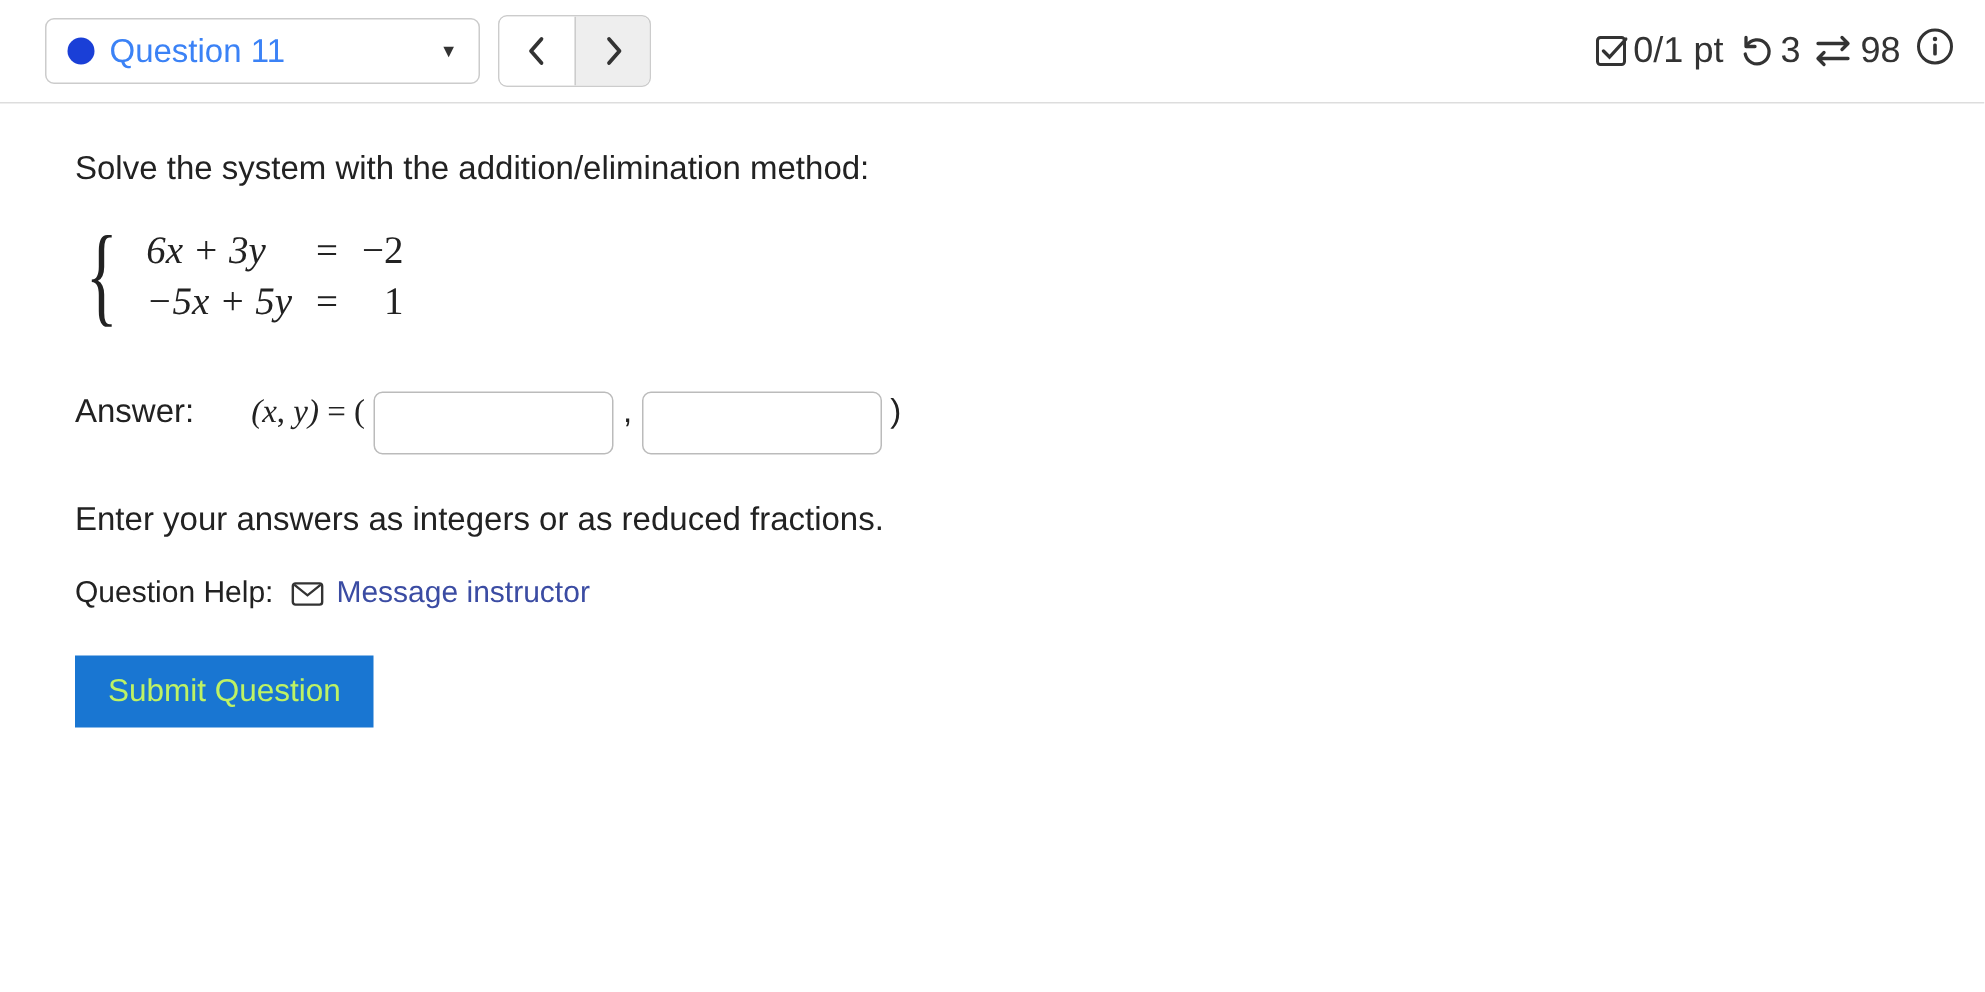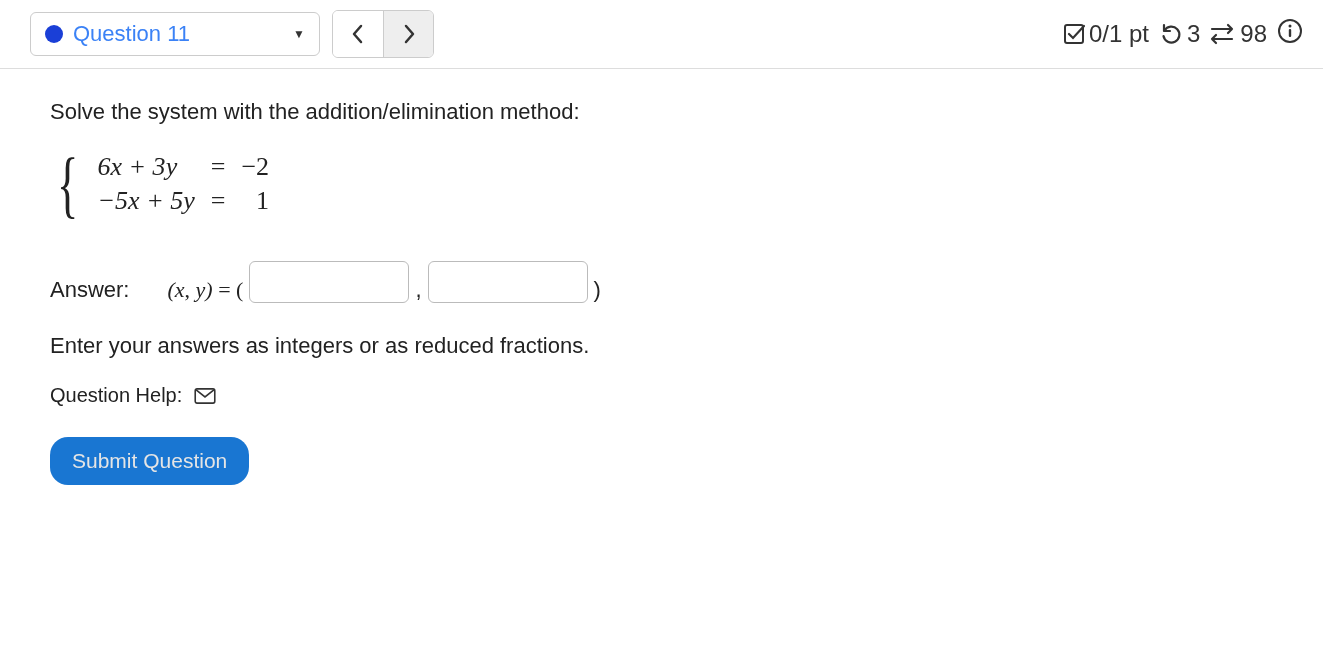--- a/index.html
+++ b/index.html
@@ -112,21 +112,21 @@
     .eq-table td.op {
       font-style: normal;
       text-align: center;
     }
     .eq-table td.rhs {
       font-style: normal;
       text-align: right;
     }
     .answer-row {
       display: flex;
-      align-items: flex-end;
+      align-items: flex-start;
       font-size: 22px;
       margin-bottom: 30px;
       gap: 6px;
     }
     .answer-row .math {
       font-family: "Times New Roman", serif;
       font-style: italic;
       margin-left: 32px;
     }
     .answer-row .math .plain {
@@ -158,23 +158,23 @@
       align-items: center;
       gap: 8px;
       cursor: pointer;
     }
     .envelope-icon {
       width: 22px;
       height: 16px;
     }
     .submit-btn {
       background: #1976d2;
-      color: #e5e5e5;
+      color: #bef264;
       border: none;
-      border-radius: 18px;
+      border-radius: 0;
       padding: 12px 22px;
       font-size: 21px;
       cursor: pointer;
     }
     .status-item {
       display: flex;
       align-items: center;
       gap: 4px;
     }
   </style>
@@ -264,17 +264,18 @@
 
   <p class="hint">Enter your answers as integers or as reduced fractions.</p>
 
   <div class="help-row">
     <span>Question Help:</span>
     <a class="msg-link">
       <svg class="envelope-icon" width="24" height="18" viewBox="0 0 24 18">
           <rect x="1" y="1" width="22" height="16" rx="2" stroke="#333" stroke-width="1.8" fill="none"></rect>
           <path d="M2 2 L12 10 L22 2" stroke="#333" stroke-width="1.8" fill="none"></path>
         </svg>
+      <span>Message instructor</span>
     </a>
   </div>
 
   <button class="submit-btn">Submit Question</button>
 </div>
 
 </body></html>

